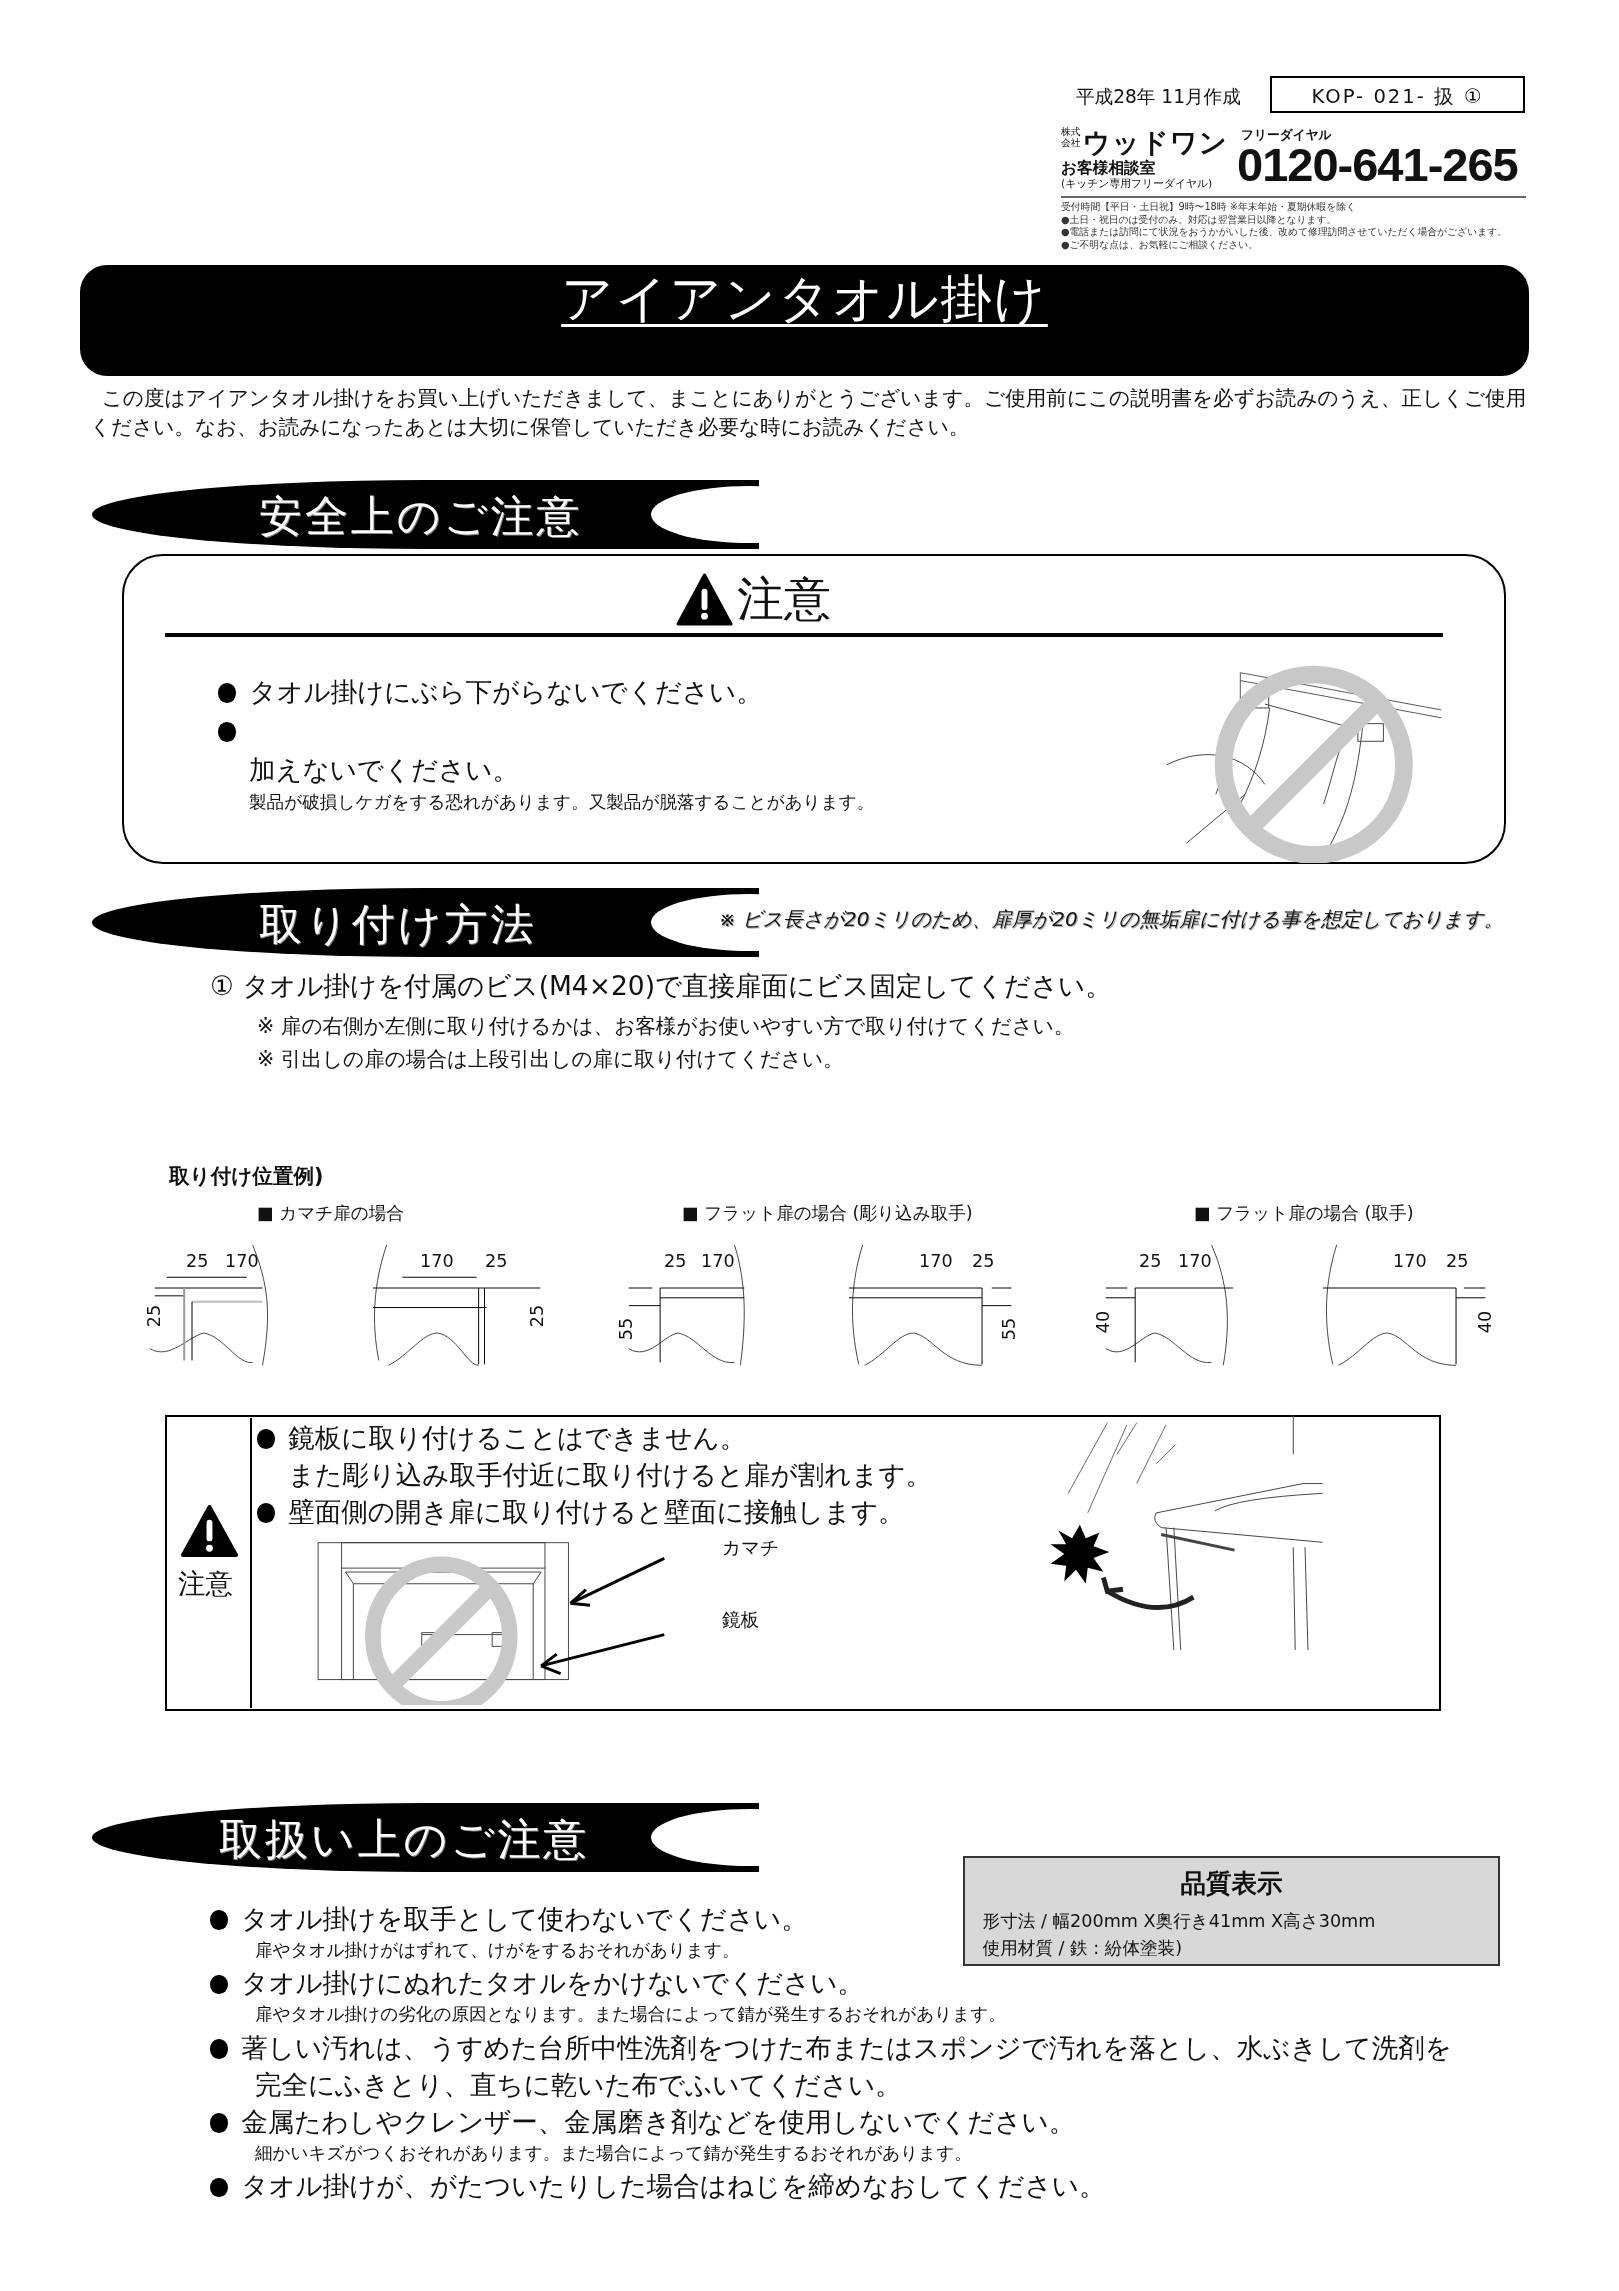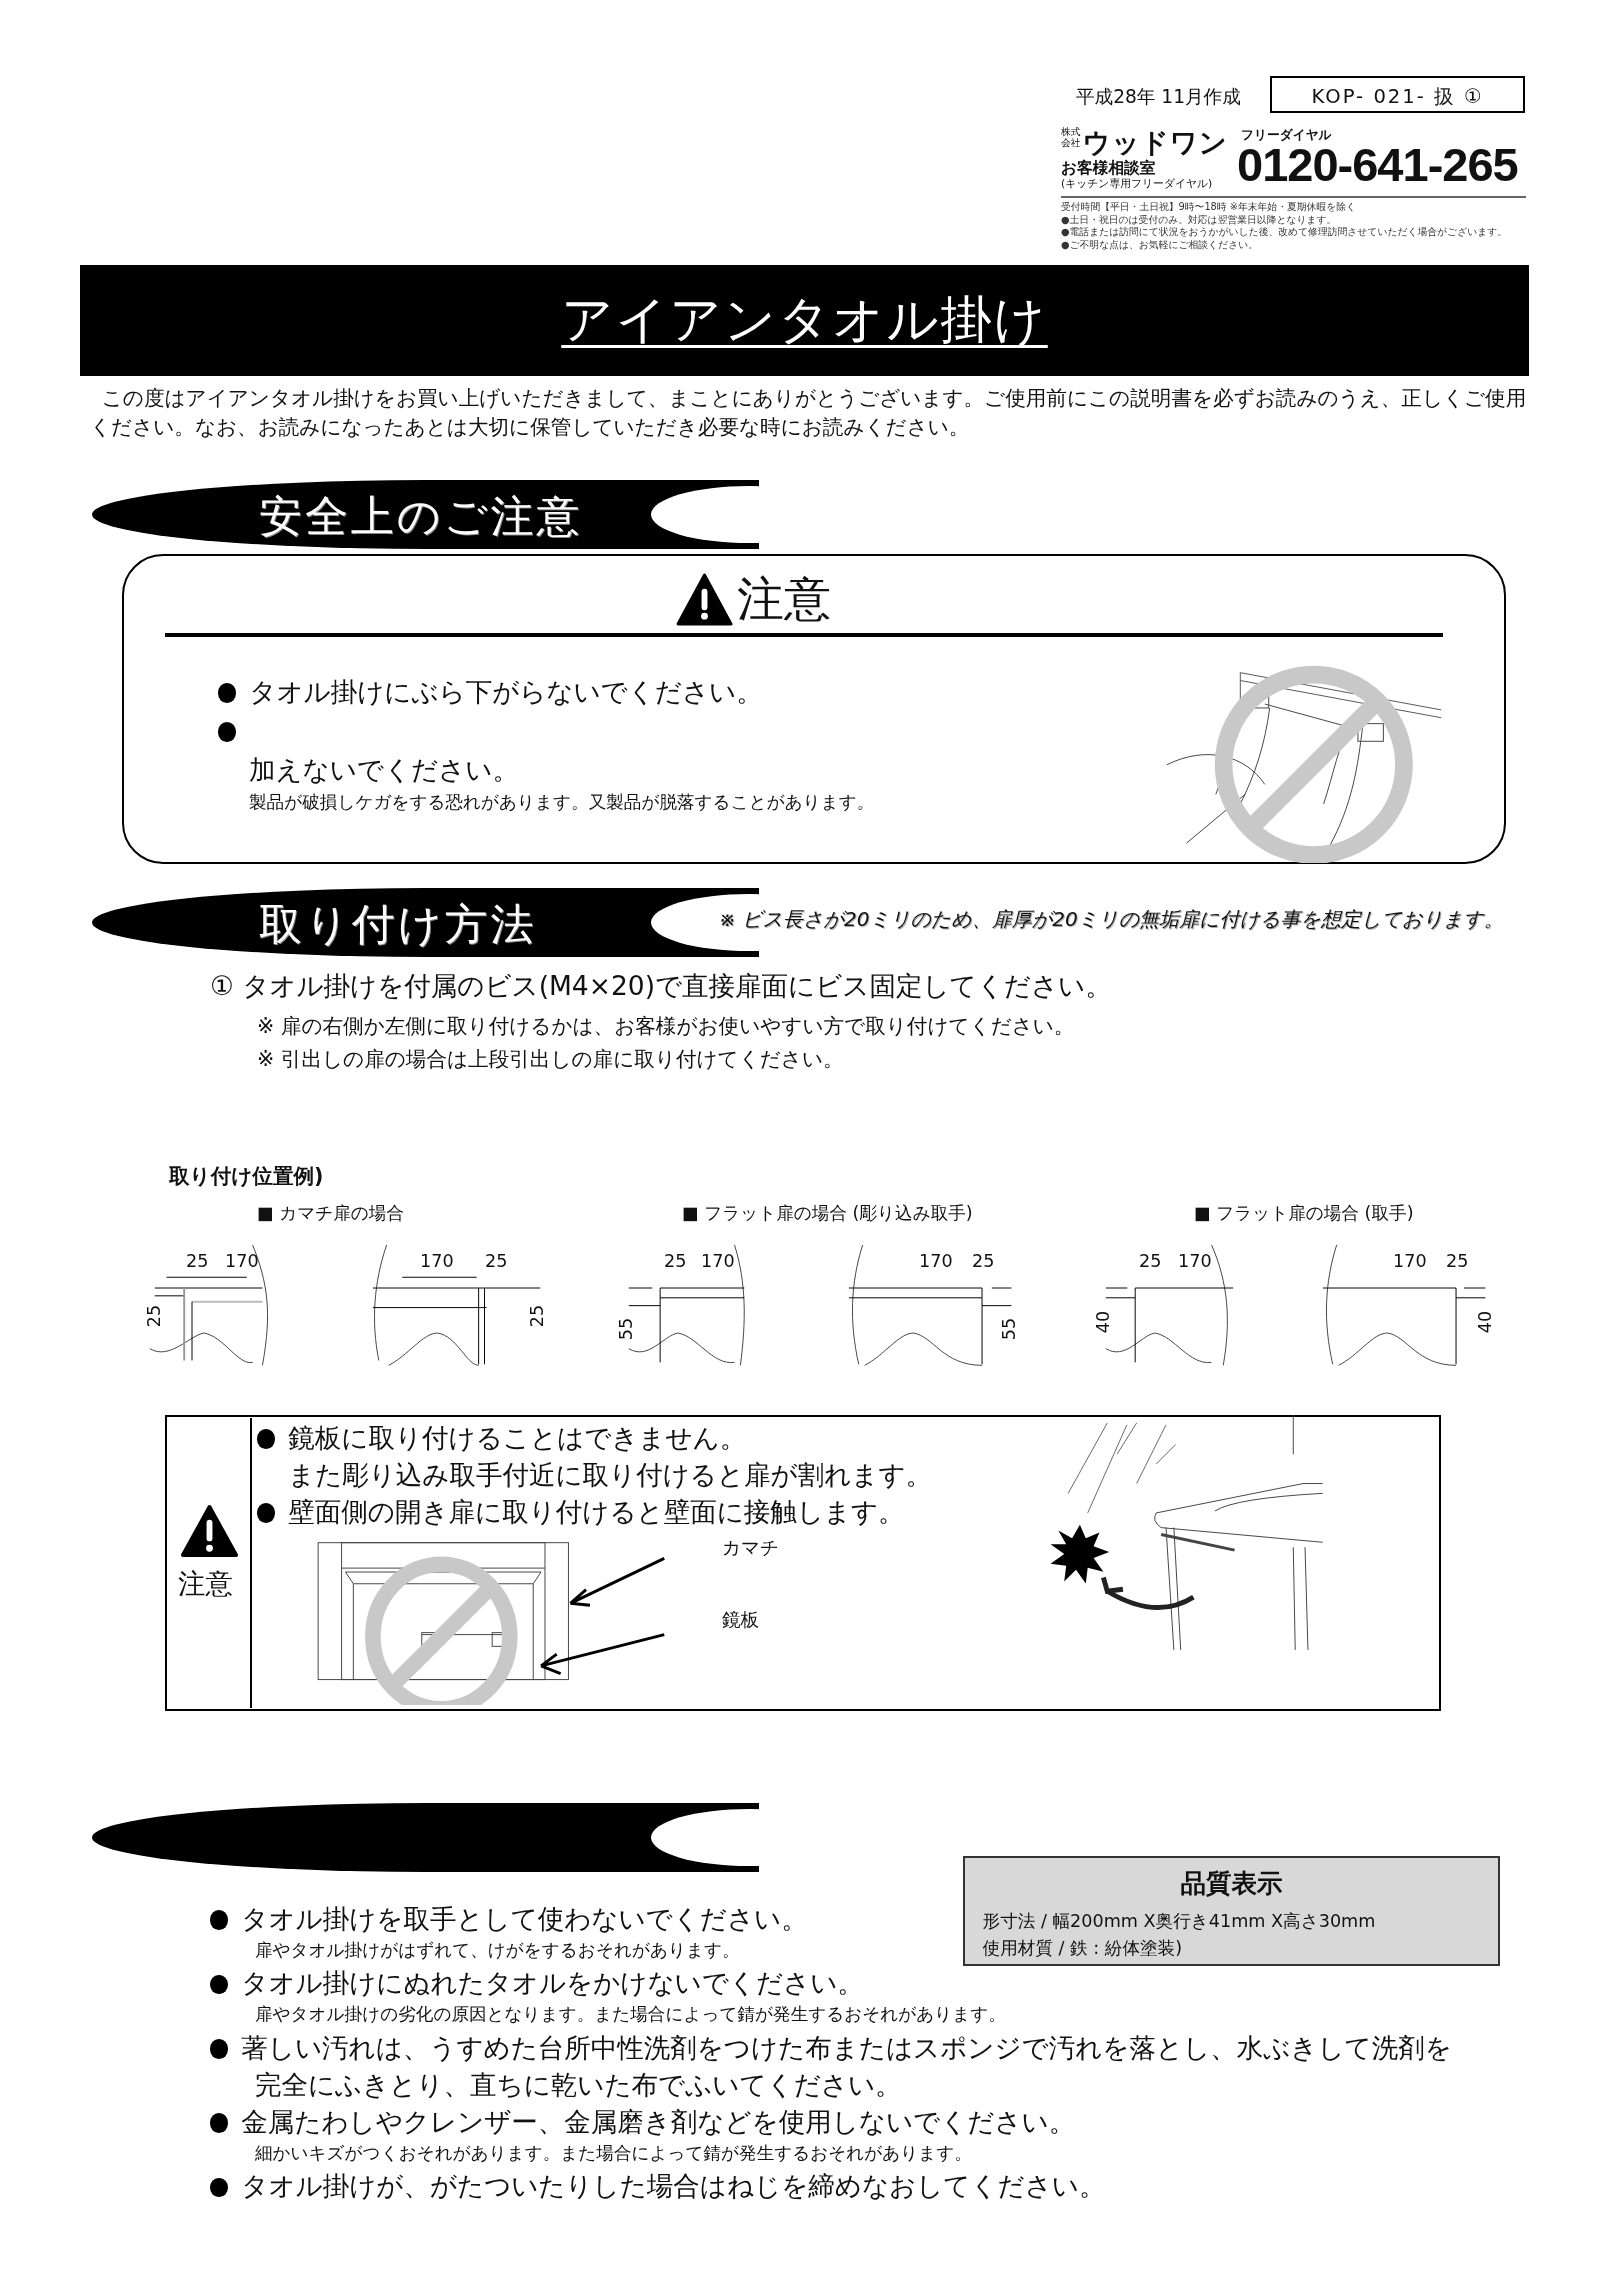--- a/index.html
+++ b/index.html
@@ -12,21 +12,21 @@
   .brand-left{position:absolute;left:0;top:0;width:167px;}
   .brand-kabu{font-size:9.8px;line-height:10.8px;display:inline-block;width:21.6px;vertical-align:top;margin-top:2px;}
   .brand-name{font-size:27.4px;font-weight:bold;letter-spacing:1px;display:inline-block;}
   .brand-sub1{font-size:15.7px;font-weight:bold;line-height:17.6px;margin-top:-2px;}
   .brand-sub2{font-size:10.8px;line-height:13.7px;}
   .freedial-label{position:absolute;left:180px;top:2px;font-size:12.7px;font-weight:bold;}
   .phone{position:absolute;left:176px;top:11.8px;font-size:47px;font-weight:bold;letter-spacing:-1px;font-family:"Liberation Sans",sans-serif;}
   .brand-rule{position:absolute;left:0;top:71px;width:465px;border-top:2px solid #666;}
   .hours{position:absolute;left:0;top:76px;font-size:9.8px;line-height:12.7px;color:#333;white-space:nowrap;}
   
-  .title-bar{left:80px;top:265px;width:1449px;height:111px;background:#000;display:flex;align-items:center;justify-content:center;}
+  .title-bar{left:80px;top:265px;width:1449px;height:111px;background:#000;display:flex;justify-content:center;border-radius:27px;}
   .title-text{color:#fff;font-size:51px;text-decoration:underline;text-decoration-thickness:2.9px;text-underline-offset:7.8px;letter-spacing:2px;}
   .intro{left:90px;top:384px;width:1441px;font-size:20.6px;line-height:29px;text-indent:11.8px;}
   
   .sec-head{left:92px;height:69px;width:667px;}
   .sec-head .pill{position:absolute;left:0;top:0;width:667px;height:69px;background:#000;border-radius:50% 0 0 50% / 50% 0 0 50%;}
   .sec-head .notch{position:absolute;left:559px;top:5.9px;width:196px;height:57px;background:#fff;border-radius:50%;}
   .sec-head .label{position:absolute;left:167px;top:7.8px;color:#fff;font-size:43px;letter-spacing:2.9px;text-shadow:1px 1px 0 #888;}
   
   .caution-box{left:122px;top:554px;width:1384px;height:310px;border:2.9px solid #000;border-radius:41px;box-sizing:border-box;}
   .caution-head{left:676px;top:568px;font-size:47px;display:flex;align-items:center;gap:3.9px;}
@@ -270,20 +270,21 @@
   <line x1="282" y1="135" x2="285" y2="240" stroke="#444"></line>
   <line x1="135" y1="122" x2="210" y2="138" stroke="#444" stroke-width="3"></line>
   <polygon points="30,118 44,126 52,112 58,126 72,120 66,134 82,140 66,146 76,160 60,156 58,172 48,158 36,170 38,154 22,152 36,142 22,132 38,132" fill="#000"></polygon>
   <path d="M168 186 Q130 210 80 180" stroke="#222" stroke-width="5" fill="none"></path>
   <path d="M76 166 L80 180 L96 178" stroke="#222" stroke-width="5" fill="none"></path>
 </svg>
 
 <div class="abs sec-head" style="top:1803px;">
   <div class="pill"></div>
     <div class="notch"></div>
+  <div class="label" style="left:127px;">取扱い上のご注意</div>
 </div>
 
 <div class="abs quality">
   <div class="q-title">品質表示</div>
   <div class="q-l1">形寸法 / 幅200mm X奥行き41mm X高さ30mm</div>
   <div class="q-l2">使用材質 / 鉄 : 紛体塗装)</div>
 </div>
 
 <div class="abs handle">
   <div class="bl"><span class="dot"></span><span>タオル掛けを取手として使わないでください。</span></div>

